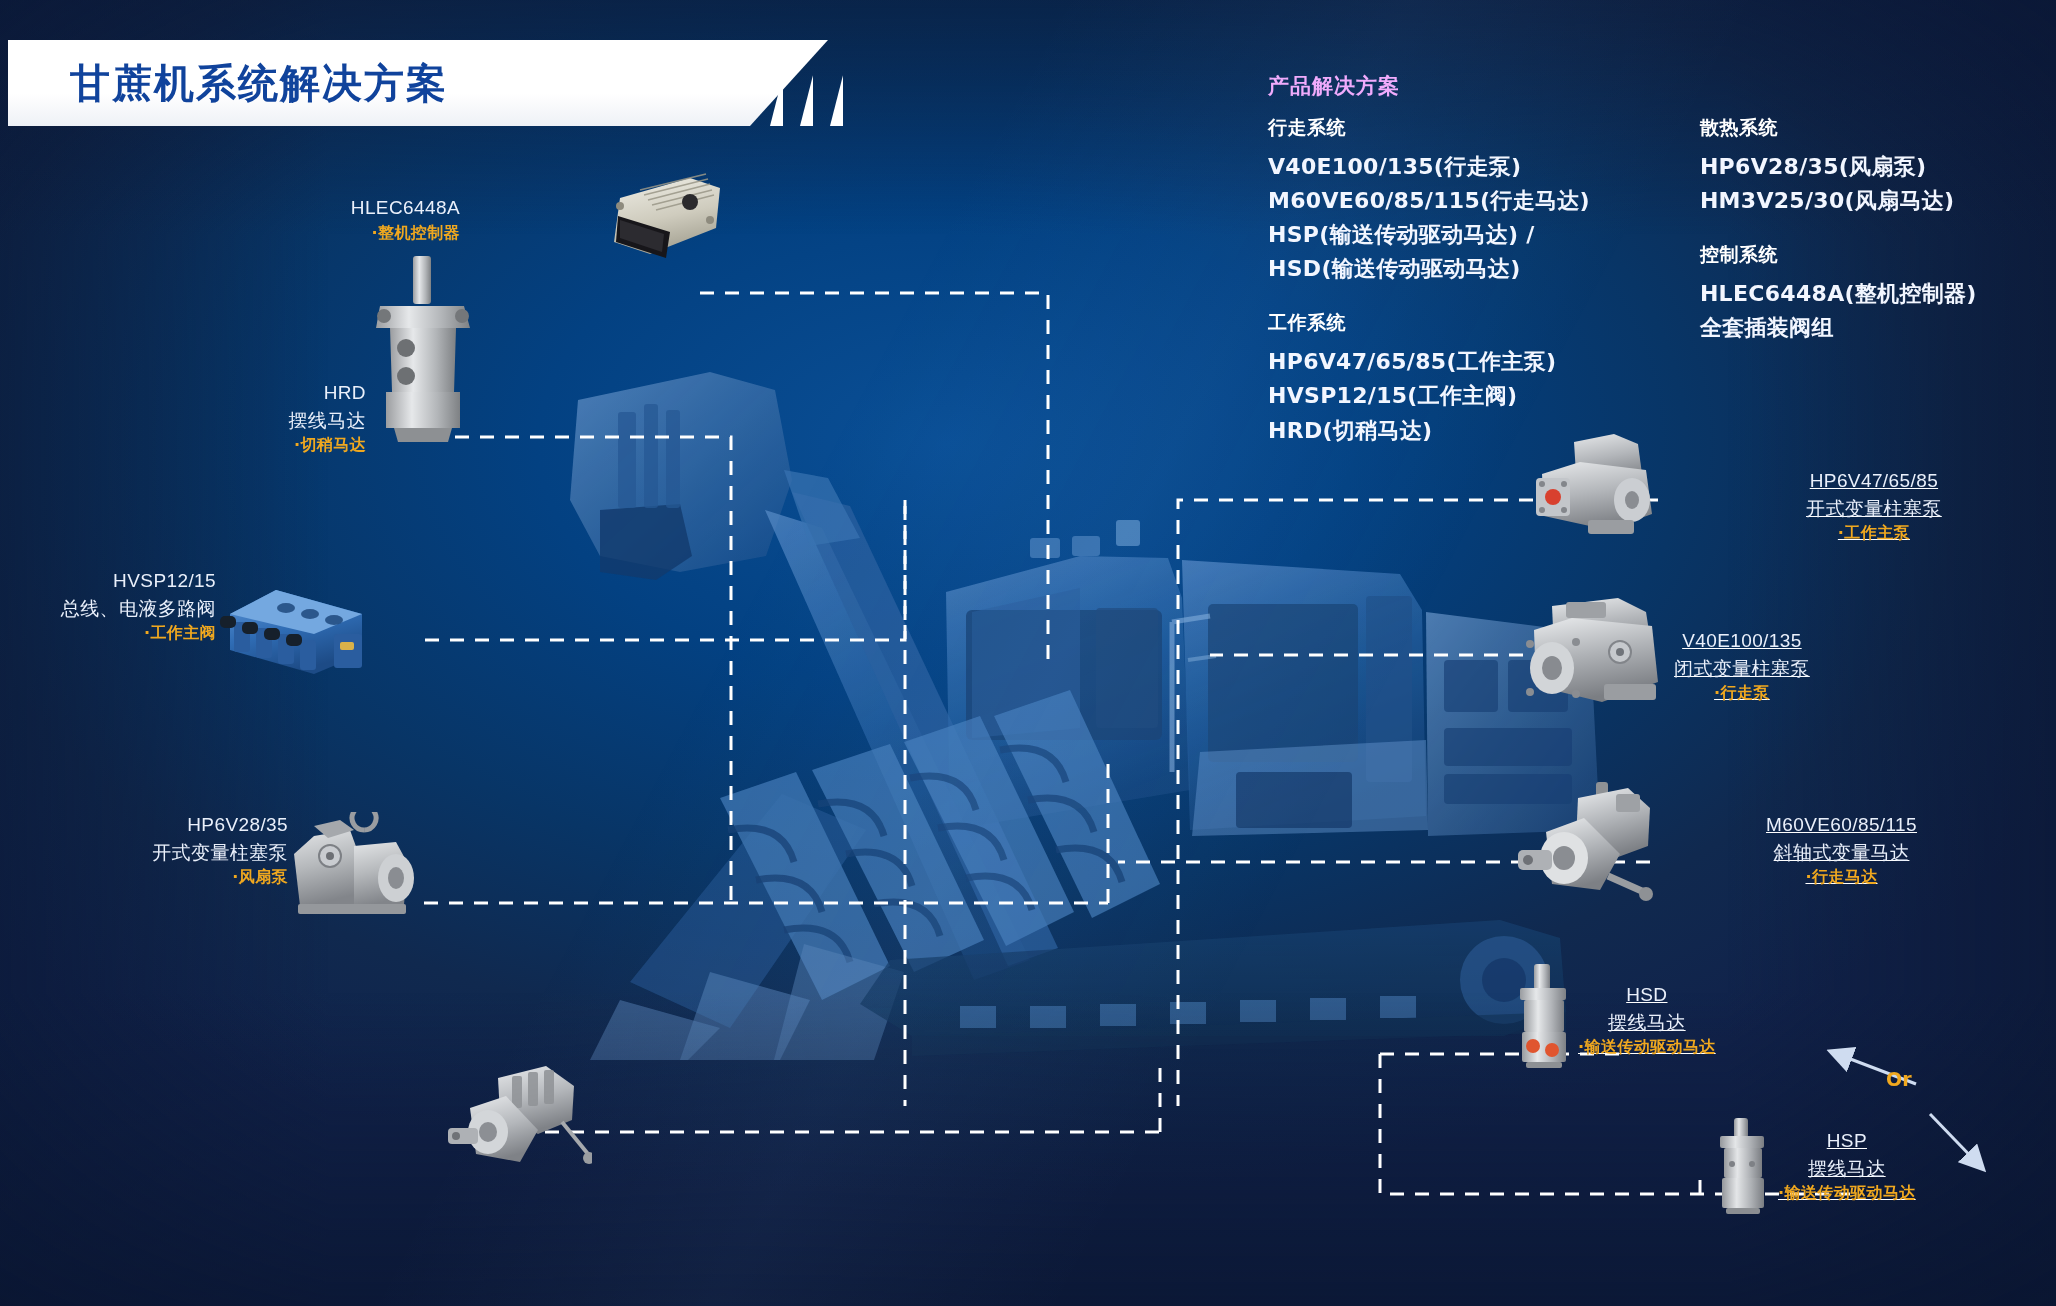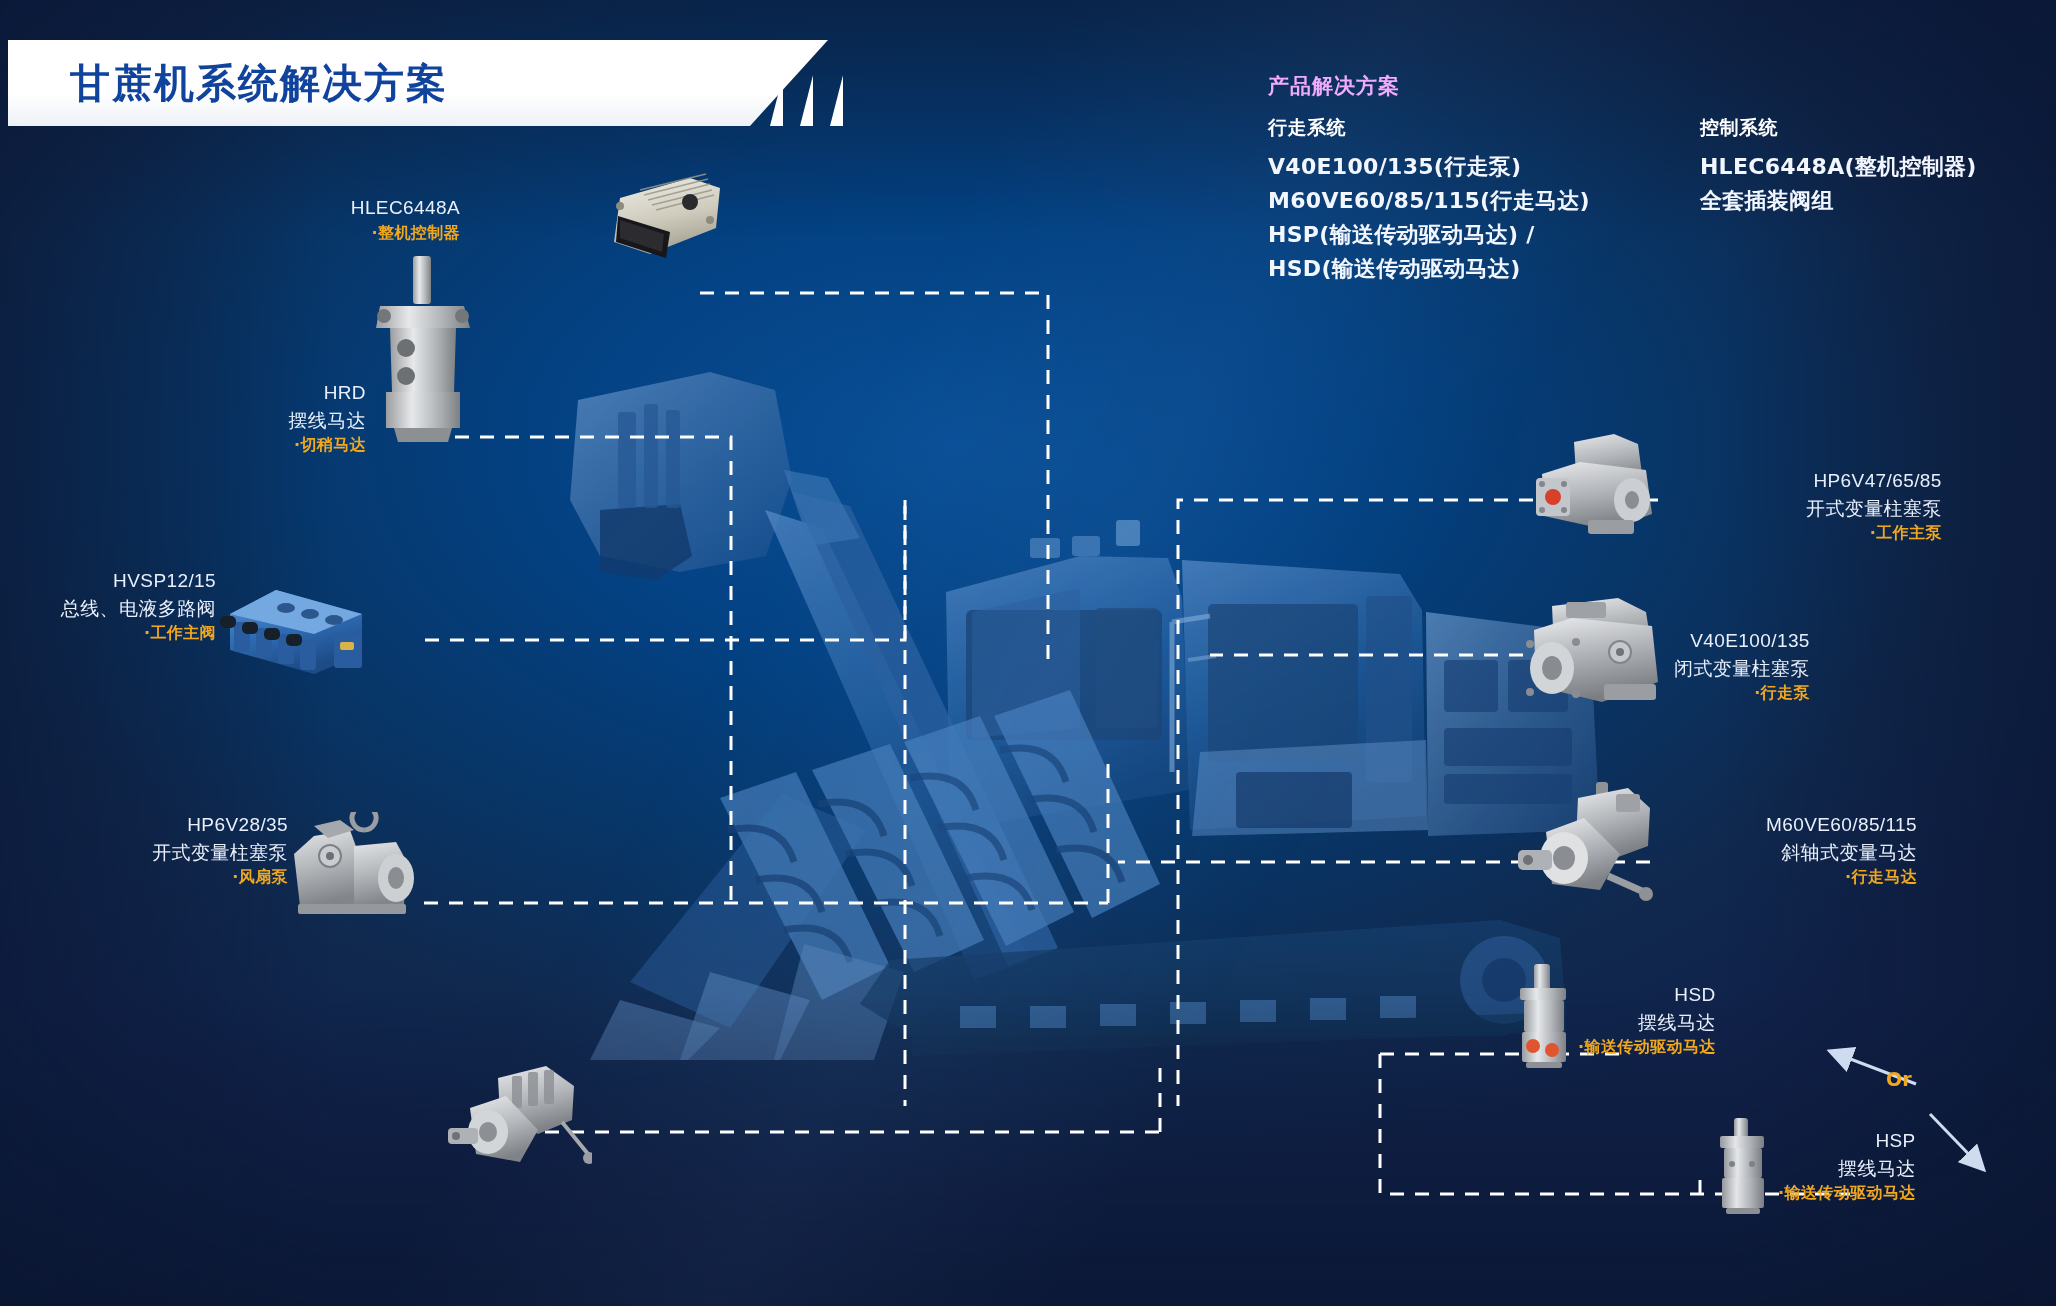--- a/index.html
+++ b/index.html
@@ -62,21 +62,21 @@
   .conn{position:absolute;inset:0;pointer-events:none;}
 
   
   .callout{position:absolute;color:#fff;line-height:1.42;}
   .co-code{font-size:19px;color:#eaf0fb;letter-spacing:.4px;white-space:nowrap;}
   .co-desc{font-size:19px;color:#eaf0fb;letter-spacing:.4px;white-space:nowrap;
            font-family:"DejaVu Sans","Liberation Sans",sans-serif;}
   .co-role{font-size:16px;color:#f0a81f;letter-spacing:.4px;white-space:nowrap;font-weight:bold;
            font-family:"DejaVu Sans","Liberation Sans",sans-serif;}
   .ta-r{text-align:right;}
-  .ta-l{text-align:right;}
+  .ta-l{text-align:center;text-decoration:underline;}
 
   .or-label{position:absolute;font-size:19px;font-weight:bold;color:#f0a81f;
             font-family:"DejaVu Sans","Liberation Sans",sans-serif;}
 
   
   .prod{position:absolute;}
 </style>
 </head>
 <body>
 
@@ -197,22 +197,33 @@
     <div class="legend-title">产品解决方案</div>
     <div class="legend-cols">
       <div class="legend-col">
         <div class="lg-group">
           <div class="lg-head">行走系统</div>
           <div class="lg-item">V40E100/135(行走泵)</div>
           <div class="lg-item">M60VE60/85/115(行走马达)</div>
           <div class="lg-item">HSP(输送传动驱动马达) /</div>
           <div class="lg-item">HSD(输送传动驱动马达)</div>
         </div>
+        <div class="lg-group">
+          <div class="lg-head">工作系统</div>
+          <div class="lg-item">HP6V47/65/85(工作主泵)</div>
+          <div class="lg-item">HVSP12/15(工作主阀)</div>
+          <div class="lg-item">HRD(切稍马达)</div>
+        </div>
       </div>
       <div class="legend-col">
+        <div class="lg-group">
+          <div class="lg-head">散热系统</div>
+          <div class="lg-item">HP6V28/35(风扇泵)</div>
+          <div class="lg-item">HM3V25/30(风扇马达)</div>
+        </div>
         <div class="lg-group">
           <div class="lg-head">控制系统</div>
           <div class="lg-item">HLEC6448A(整机控制器)</div>
           <div class="lg-item">全套插装阀组</div>
         </div>
       </div>
     </div>
   </div>
 
   <svg class="conn" viewBox="0 0 2056 1306">

